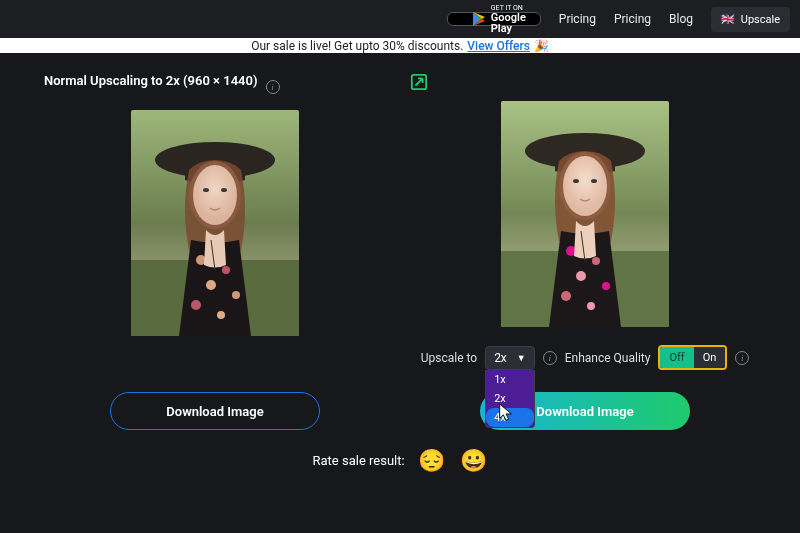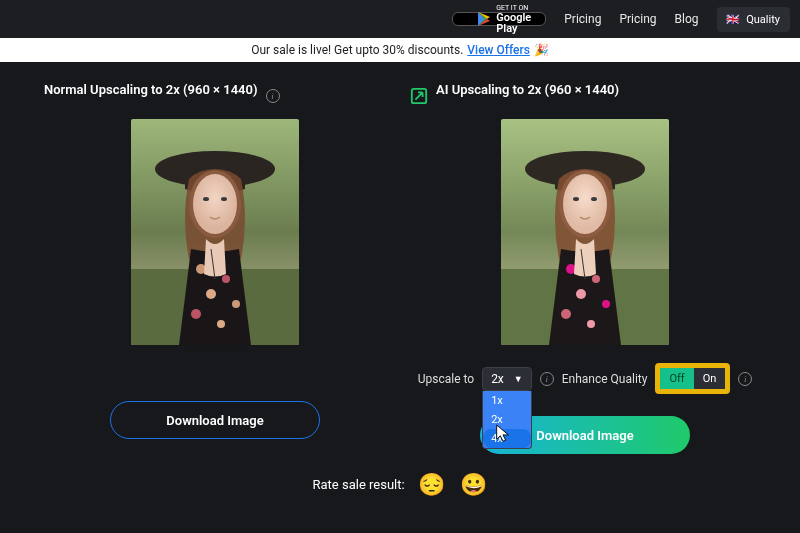--- a/index.html
+++ b/index.html
@@ -6,43 +6,43 @@
 body { background: #16181c; color: #fff; width: 800px; height: 533px; overflow: hidden; }
 
 .topbar { background: #1c1e22; height: 38px; display: flex; align-items: center; justify-content: flex-end; padding: 0 10px; gap: 18px; font-size: 12px; }
 .store-badge { background: #000; border: 1px solid #555; border-radius: 6px; height: 14px; width: 94px; display: flex; align-items: center; padding: 0 24px; gap: 5px; color: #fff; }
 .store-badge .tiny { font-size: 7px; line-height: 1; }
 .store-badge .big { font-size: 11px; font-weight: 600; line-height: 1; }
 .store-badge svg { flex-shrink: 0; }
 .nav-link { color: #e8e8e8; font-size: 12px; cursor: pointer; }
 .lang { background: #2a2d32; padding: 6px 10px; border-radius: 4px; display: flex; align-items: center; gap: 6px; font-size: 11px; }
 
-.promo { background: #fff; color: #222; font-size: 12px; height: 24px; display: flex; align-items: center; justify-content: center; gap: 4px; }
+.promo { background: #fff; color: #222; font-size: 12px; height: 15px; display: flex; align-items: center; justify-content: center; gap: 4px; }
 .promo a { color: #1a73e8; text-decoration: underline; font-weight: 500; }
 
 .main { padding: 20px 40px 0 40px; display: flex; gap: 20px; }
 .panel-header { display: flex; align-items: center; gap: 8px; font-size: 13px; font-weight: 600; margin-bottom: 12px; padding-left: 0; }
 .panel-header.left { padding-left: 4px; }
 .info-icon { width: 14px; height: 14px; border: 1.5px solid #888; border-radius: 50%; display: inline-flex; align-items: center; justify-content: center; font-size: 9px; color: #888; font-style: italic; font-family: serif; }
 
 .ai-icon { width: 18px; height: 18px; }
 
 .image-area { display: flex; justify-content: center; }
 .preview { width: 168px; height: 226px; border-radius: 2px; overflow: hidden; }
 
 .controls-row { display: flex; align-items: center; justify-content: center; gap: 8px; font-size: 12px; margin-top: 18px; position: relative; }
 .ctrl-label { color: #ddd; }
 .select-box { position: relative; }
 .select-trigger { background: #2b2e34; border: 1px solid #3b3f46; border-radius: 4px; padding: 4px 8px; display: flex; align-items: center; gap: 10px; font-size: 12px; cursor: pointer; }
 .select-trigger .chev { font-size: 9px; }
-.select-dropdown { position: absolute; top: 100%; left: 0; right: 0; background: #3b82f6; border: 1px solid #3b3f46; border-top: none; border-radius: 0 0 4px 4px; z-index: 5; }
+.select-dropdown { position: absolute; top: 100%; left: 0; right: 0; background: #4c1d95; border: 1px solid #3b3f46; border-top: none; border-radius: 0 0 4px 4px; z-index: 5; }
 .select-dropdown .opt { padding: 3px 8px; font-size: 11px; cursor: pointer; }
 .select-dropdown .opt.hl { background: #1a73e8; border-radius: 8px; }
 
-.toggle { display: flex; border-radius: 4px; overflow: hidden; border: 5px solid #eab308; }
+.toggle { display: flex; border-radius: 4px; overflow: hidden; border: 2px solid #eab308; }
 .toggle .seg { padding: 4px 9px; font-size: 11px; background: #2b2e34; cursor: pointer; }
 .toggle .seg.active { background: #16c08a; color: #042; }
 
 .download-btn { display: block; margin: 22px auto 0 auto; width: 210px; height: 38px; border-radius: 20px; font-size: 13px; font-weight: 600; border: none; cursor: pointer; display: flex; align-items: center; justify-content: center; }
 .download-btn.outline { background: transparent; border: 1.5px solid #1a73e8; color: #fff; }
 .download-btn.filled { background: linear-gradient(90deg, #17b4d7, #1fca6b); color: #fff; }
 
 .cursor { position: absolute; width: 18px; height: 22px; z-index: 10; pointer-events: none; }
 
 .rate-row { margin-top: 18px; display: flex; align-items: center; justify-content: center; gap: 14px; font-size: 13px; }
@@ -65,21 +65,21 @@
     <div>
       <div class="tiny">GET IT ON</div>
       <div class="big">Google Play</div>
     </div>
   </div>
   <span class="nav-link">Pricing</span>
   <span class="nav-link">Pricing</span>
   <span class="nav-link">Blog</span>
   <div class="lang">
     <span>🇬🇧</span>
-    <span>Quality</span>
+    <span>Upscale</span>
   </div>
 </div>
 
 <div class="promo">
   <span>Our sale is live! Get upto 30% discounts.</span>
   <a href="#">View Offers</a>
   <span>🎉</span>
 </div>
 
 <div class="main">
@@ -127,21 +127,20 @@
     </div>
     <button class="download-btn outline" style="margin-top:56px">Download Image</button>
   </div>
 
   <div class="column" style="flex:1">
     <div class="header-wrap">
       <svg class="ai-icon" viewBox="0 0 20 20">
           <rect x="2" y="2" width="16" height="16" rx="2" fill="none" stroke="#1fca6b" stroke-width="2"></rect>
           <path d="M6 14 L14 6 M14 6 L14 11 M14 6 L9 6" stroke="#1fca6b" stroke-width="2" fill="none"></path>
         </svg>
-      <span class="panel-header">AI Upscaling to 2x (960 × 1440)</span>
     </div>
     <div class="image-area">
       <div class="preview">
         <svg width="168" height="226" viewBox="0 0 168 226">
           <defs>
             <linearGradient id="bg2" x1="0" y1="0" x2="0" y2="1">
                 <stop offset="0" stop-color="#a8c283"></stop>
                 <stop offset="0.5" stop-color="#748857"></stop>
                 <stop offset="1" stop-color="#cfc3a4"></stop>
               </linearGradient>

